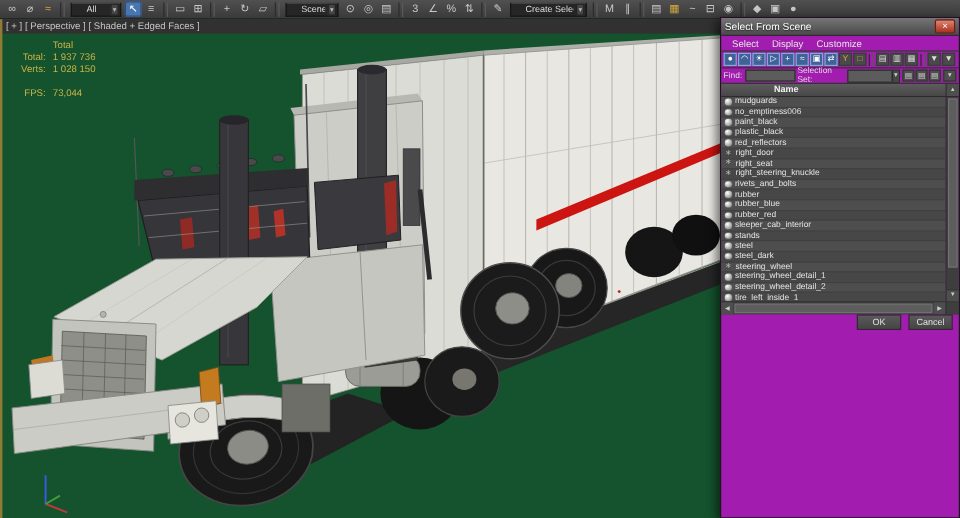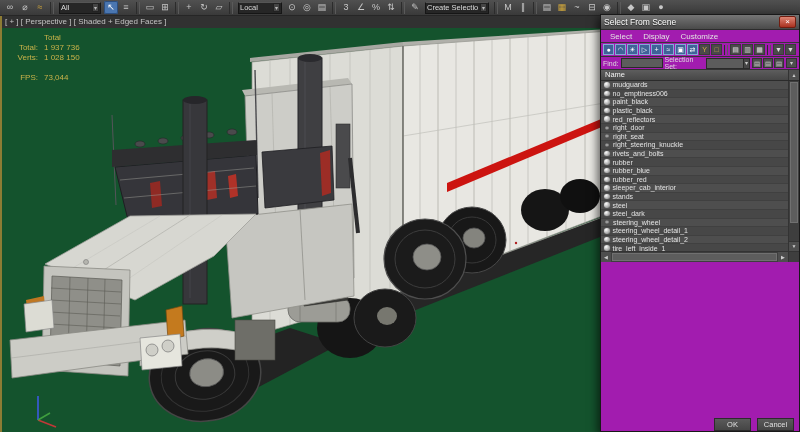--- a/index.html
+++ b/index.html
@@ -10,21 +10,21 @@
   
   .main-toolbar{position:absolute;left:0;top:0;width:800px;height:16px;
     background:linear-gradient(#505050,#3a3a3a);border-bottom:1px solid #262626;
     display:flex;align-items:center;gap:1px;padding-left:3px;box-sizing:border-box;}
   .tb-ic{width:14px;height:13px;line-height:13px;text-align:center;font-size:9px;
     color:#c8c8c8;border-radius:2px;flex:0 0 auto;cursor:default;}
   .tb-ic.active{background:#4a76b0;color:#fff;box-shadow:inset 0 0 0 1px #2c4e7e;}
   .tb-ic.gold{color:#d3a93c;}
   .tb-sep{width:2px;height:12px;border-left:1px solid #2c2c2c;border-right:1px solid #5a5a5a;margin:0 2px;flex:0 0 auto;}
   .tb-dd{height:12px;background:#262626;border:1px solid #161616;border-top-color:#555;
-    display:flex;align-items:center;font-size:7.5px;color:#ddd;padding:0 1px 0 1px;margin:0 2px;
+    display:flex;align-items:center;font-size:7.5px;color:#ddd;padding:0 1px 0 12px;margin:0 2px;
     box-sizing:border-box;flex:0 0 auto;overflow:hidden;}
   .tb-dd i{font-style:normal;}
   .dd-txt{flex:1;overflow:hidden;white-space:nowrap;}
   .dd-ar{font-size:6px;color:#bbb;margin-left:2px;background:#454545;border:1px solid #222;padding:0 1px;}
   .tb-dd[data-name="selection-filter-dropdown"]{width:42px;}
   .tb-dd[data-name="reference-coordinate-system-dropdown"]{width:44px;}
   .tb-dd[data-name="named-selection-sets-dropdown"]{width:64px;}
 
   
   .viewport{position:absolute;left:0;top:16px;width:800px;height:416px;background:#14532d;}
@@ -62,42 +62,42 @@
   .find-input{width:40px;height:8px;background:#5c5c5c;border:1px solid #2a2a2a;flex:0 0 auto;}
   .combo{width:42px;height:9px;background:#5c5c5c;border:1px solid #2a2a2a;flex:0 0 auto;
     display:flex;align-items:center;justify-content:flex-end;}
   .combo-ar{font-size:6px;color:#ccc;background:#464646;border-left:1px solid #2a2a2a;padding:0 1px;height:100%;line-height:8px;}
   .mini-btn{width:10px;height:10px;background:#4e4e4e;border:1px solid #333;font-size:6.5px;color:#ccc;
     text-align:center;line-height:9px;box-sizing:border-box;flex:0 0 auto;}
   .find-dd{margin-left:auto;font-size:6px;color:#ccc;background:#4e4e4e;border:1px solid #333;
     width:9px;text-align:center;line-height:8px;flex:0 0 auto;}
   .colheader{height:10px;flex:0 0 10px;background:linear-gradient(#5d5d5d,#474747);
     border-bottom:1px solid #2b2b2b;display:flex;}
-  .col-name{flex:1;font-size:7.5px;font-weight:normal;color:#f2f2f2;padding-left:4px;line-height:10px;}
+  .col-name{flex:1;font-size:7.5px;font-weight:bold;color:#f2f2f2;padding-left:4px;line-height:10px;margin-left:40px;}
   .vs-up{width:10px;background:#4e4e4e;border-left:1px solid #333;font-size:5px;color:#ccc;
     text-align:center;line-height:10px;}
   .listwrap{flex:1;display:flex;min-height:0;}
   .list{flex:1;background:#474747;overflow:hidden;}
   .row{height:8.6px;display:flex;align-items:center;gap:3px;padding-left:3px;
     border-bottom:1px solid #404040;box-sizing:border-box;}
   .row:nth-child(odd){background:#4e4e4e;}
   .oic{flex:0 0 auto;}
   .oic.sphere{width:5.5px;height:5.5px;border-radius:50%;
     background:radial-gradient(circle at 35% 30%,#ffffff,#8f8f8f 80%);box-shadow:0 0 0 0.5px #5a5a5a;}
   .oic.node{width:6px;font-size:6.5px;color:#b5b5b5;line-height:6px;text-align:center;}
   .olb{font-size:7px;color:#e3e3e3;white-space:nowrap;}
   .vscroll{width:10px;background:#3e3e3e;border-left:1px solid #333;position:relative;flex:0 0 10px;}
   .vthumb{position:absolute;left:1px;right:1px;top:1px;height:82%;background:#5d5d5d;border:1px solid #707070;}
   .vs-down{position:absolute;bottom:0;left:0;right:0;height:9px;background:#4e4e4e;font-size:5px;
     color:#ccc;text-align:center;line-height:9px;border-top:1px solid #333;}
   .hscroll{height:10px;flex:0 0 10px;display:flex;align-items:stretch;background:#3e3e3e;border-top:1px solid #333;}
   .hs-ar{width:10px;font-size:5px;color:#ccc;text-align:center;line-height:10px;background:#4e4e4e;flex:0 0 auto;}
   .hthumb{flex:1;margin:1px;background:#5d5d5d;border:1px solid #707070;}
   .hs-corner{width:10px;background:#3e3e3e;border-left:1px solid #333;flex:0 0 10px;}
-  .btnrow{flex:1;display:flex;justify-content:flex-end;align-items:flex-end;gap:6px;padding-right:5px;}
+  .btnrow{flex:1;display:flex;justify-content:flex-end;align-items:flex-start;gap:6px;padding-right:5px;}
   .btn{min-width:37px;height:13px;background:linear-gradient(#5a5a5a,#454545);
     border:1px solid #2c2c2c;color:#e0e0e0;font-size:7.5px;text-align:center;line-height:12px;box-sizing:border-box;}
 </style>
 </head>
 <body>
 
 <div class="screen" data-name="3ds-max-window">
 
   <div class="main-toolbar" data-name="main-toolbar">
       <span class="tb-ic" data-name="select-and-link-button">∞</span>
@@ -112,21 +112,21 @@
       <span class="tb-ic" data-name="select-by-name-button">≡</span>
       <span class="tb-sep" data-name="toolbar-separator"></span>
       <span class="tb-ic" data-name="rectangular-selection-region-button">▭</span>
       <span class="tb-ic" data-name="window-crossing-toggle">⊞</span>
       <span class="tb-sep" data-name="toolbar-separator"></span>
       <span class="tb-ic" data-name="select-and-move-button">+</span>
       <span class="tb-ic" data-name="select-and-rotate-button">↻</span>
       <span class="tb-ic" data-name="select-and-scale-button">▱</span>
       <span class="tb-sep" data-name="toolbar-separator"></span>
       <span class="tb-dd" data-name="reference-coordinate-system-dropdown">
-        <i class="dd-txt">Local</i>
+        <i class="dd-txt">Scene</i>
         <i class="dd-ar" data-name="chevron-down-icon">▾</i>
       </span>
       <span class="tb-ic" data-name="use-pivot-point-center-button">⊙</span>
       <span class="tb-ic" data-name="select-and-manipulate-button">◎</span>
       <span class="tb-ic" data-name="keyboard-shortcut-override-toggle">▤</span>
       <span class="tb-sep" data-name="toolbar-separator"></span>
       <span class="tb-ic" data-name="snaps-toggle">3</span>
       <span class="tb-ic" data-name="angle-snap-toggle">∠</span>
       <span class="tb-ic" data-name="percent-snap-toggle">%</span>
       <span class="tb-ic" data-name="spinner-snap-toggle">⇅</span>

